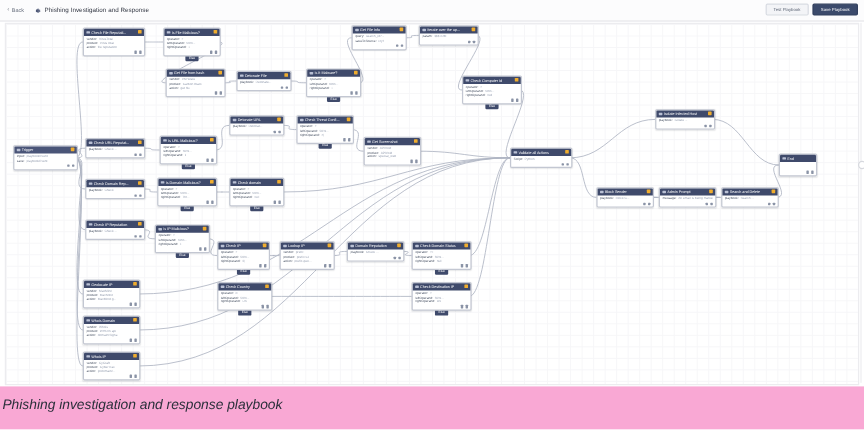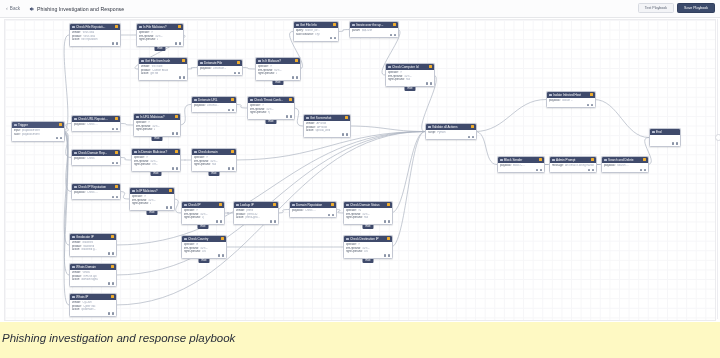--- a/index.html
+++ b/index.html
@@ -1,17 +1,17 @@
 <!DOCTYPE html>
 <html><head>
 <meta charset="utf-8">
 <style>
   html,body{margin:0;padding:0;background:#ffffff;}
   body{font-family:"Liberation Sans",sans-serif;-webkit-font-smoothing:antialiased;}
-  .shot{position:relative;width:720px;height:358px;overflow:hidden;background:#fef9c3;}
+  .shot{position:relative;width:720px;height:358px;overflow:hidden;background:#f9a8d4;}
 
   
   .app{position:absolute;left:0;top:0;width:720px;height:322px;background:#fff;overflow:hidden;}
 
   .topbar{position:absolute;left:0;top:0;width:720px;height:17px;background:#fcfcfd;
           border-bottom:1px solid #e6e7ea;display:flex;align-items:center;}
   .back{display:flex;align-items:center;gap:2px;margin-left:6px;color:#6b7280;font-size:4.6px;}
   .back .chev{font-size:5.5px;line-height:1;color:#8a8f98;}
   .gear{margin-left:8px;width:6px;height:6px;position:relative;}
   .gear svg{display:block;}

